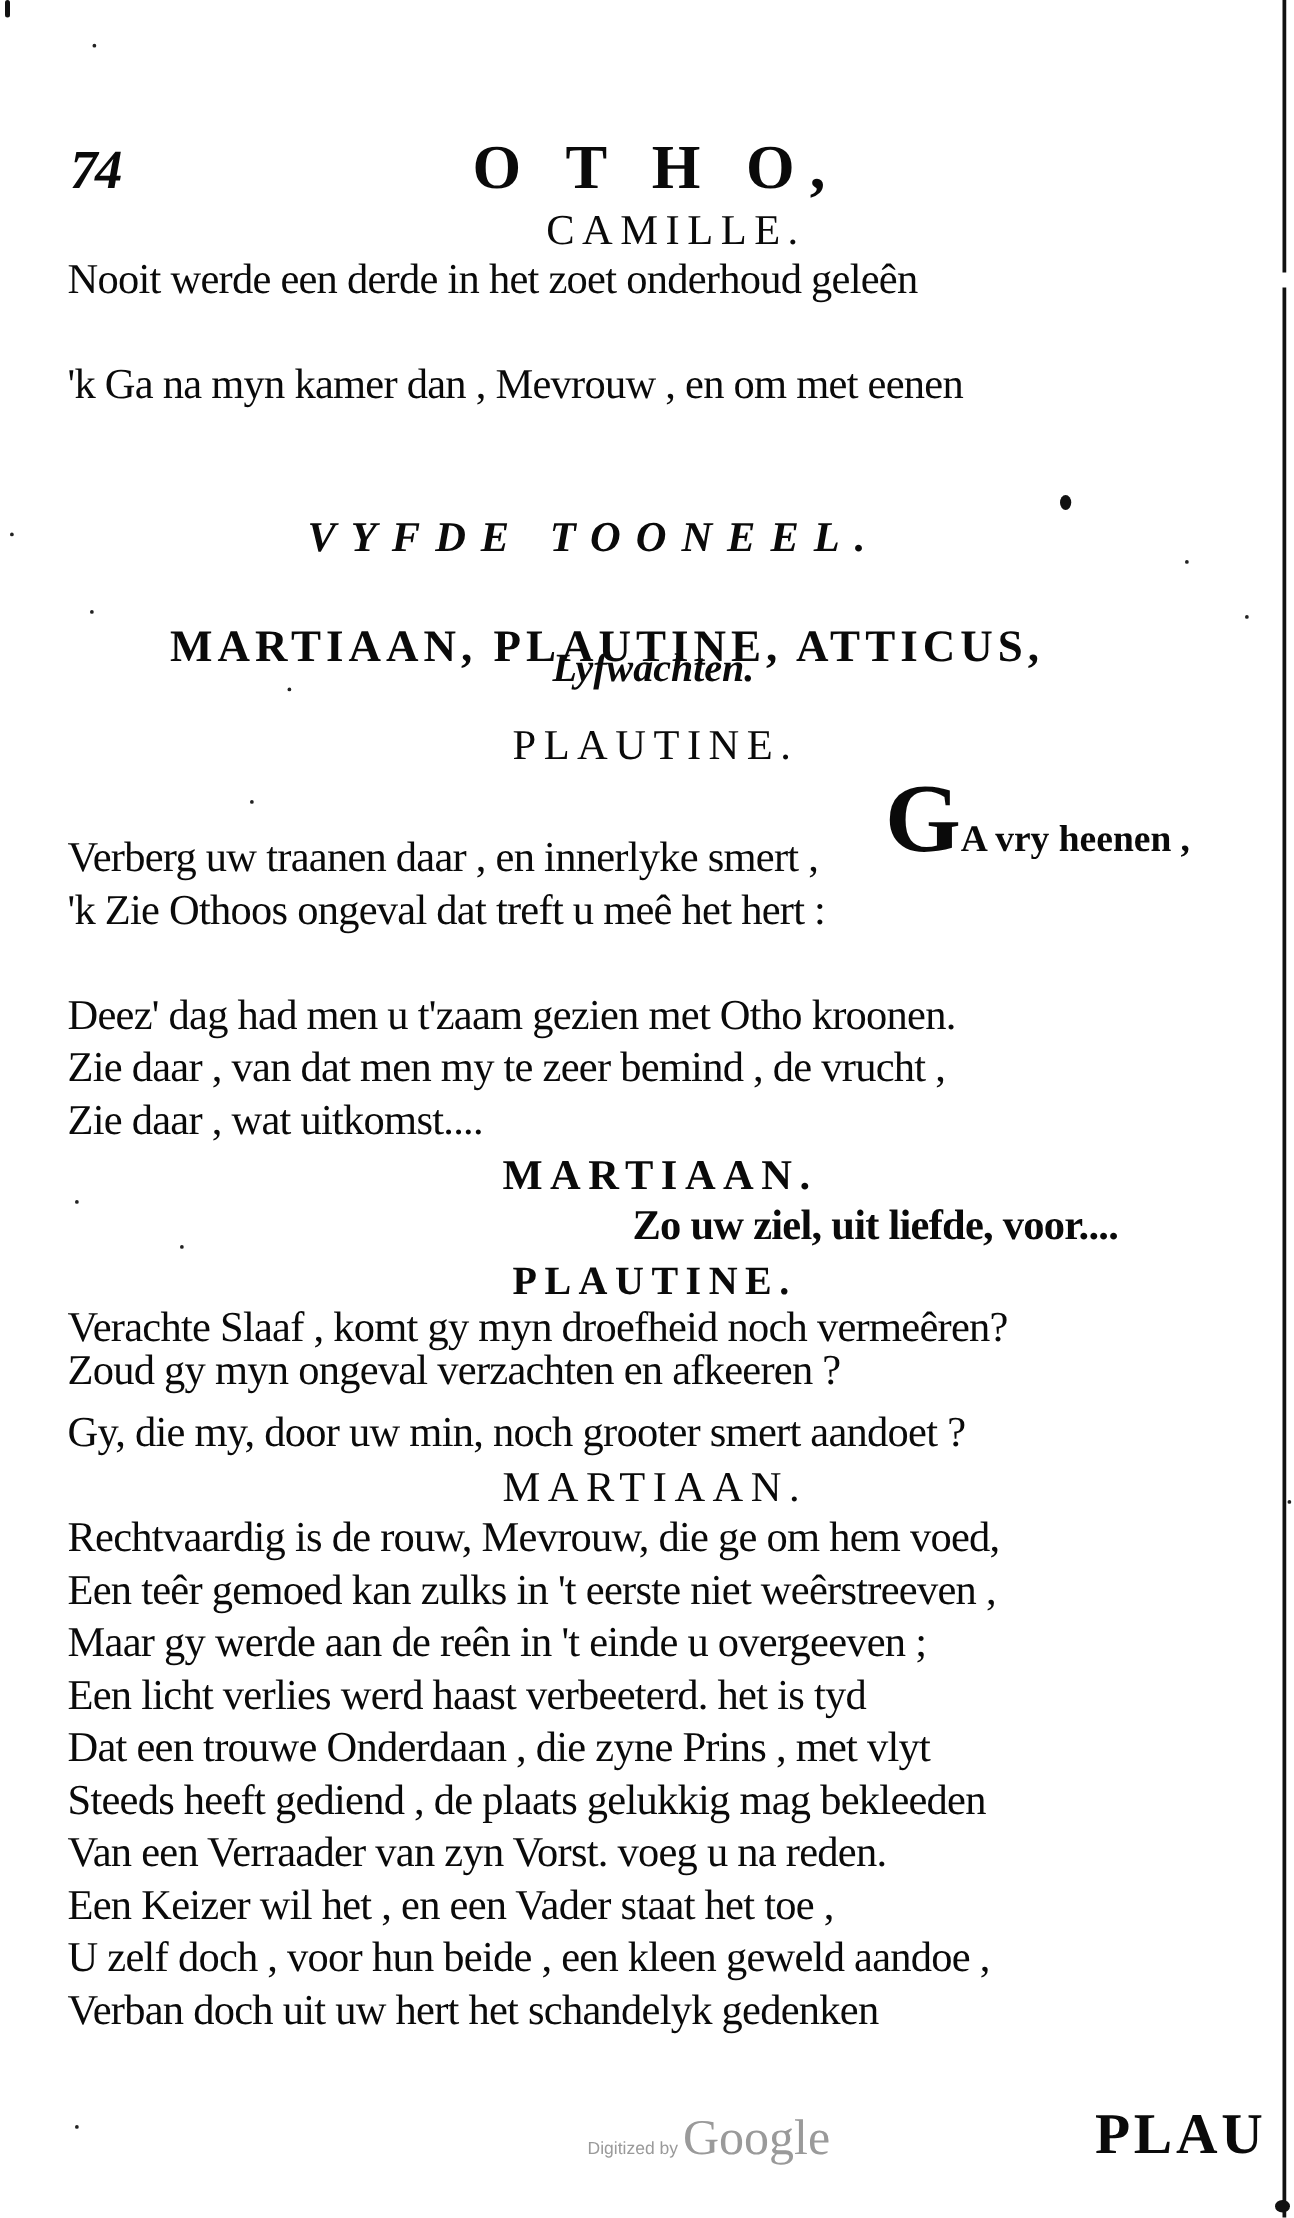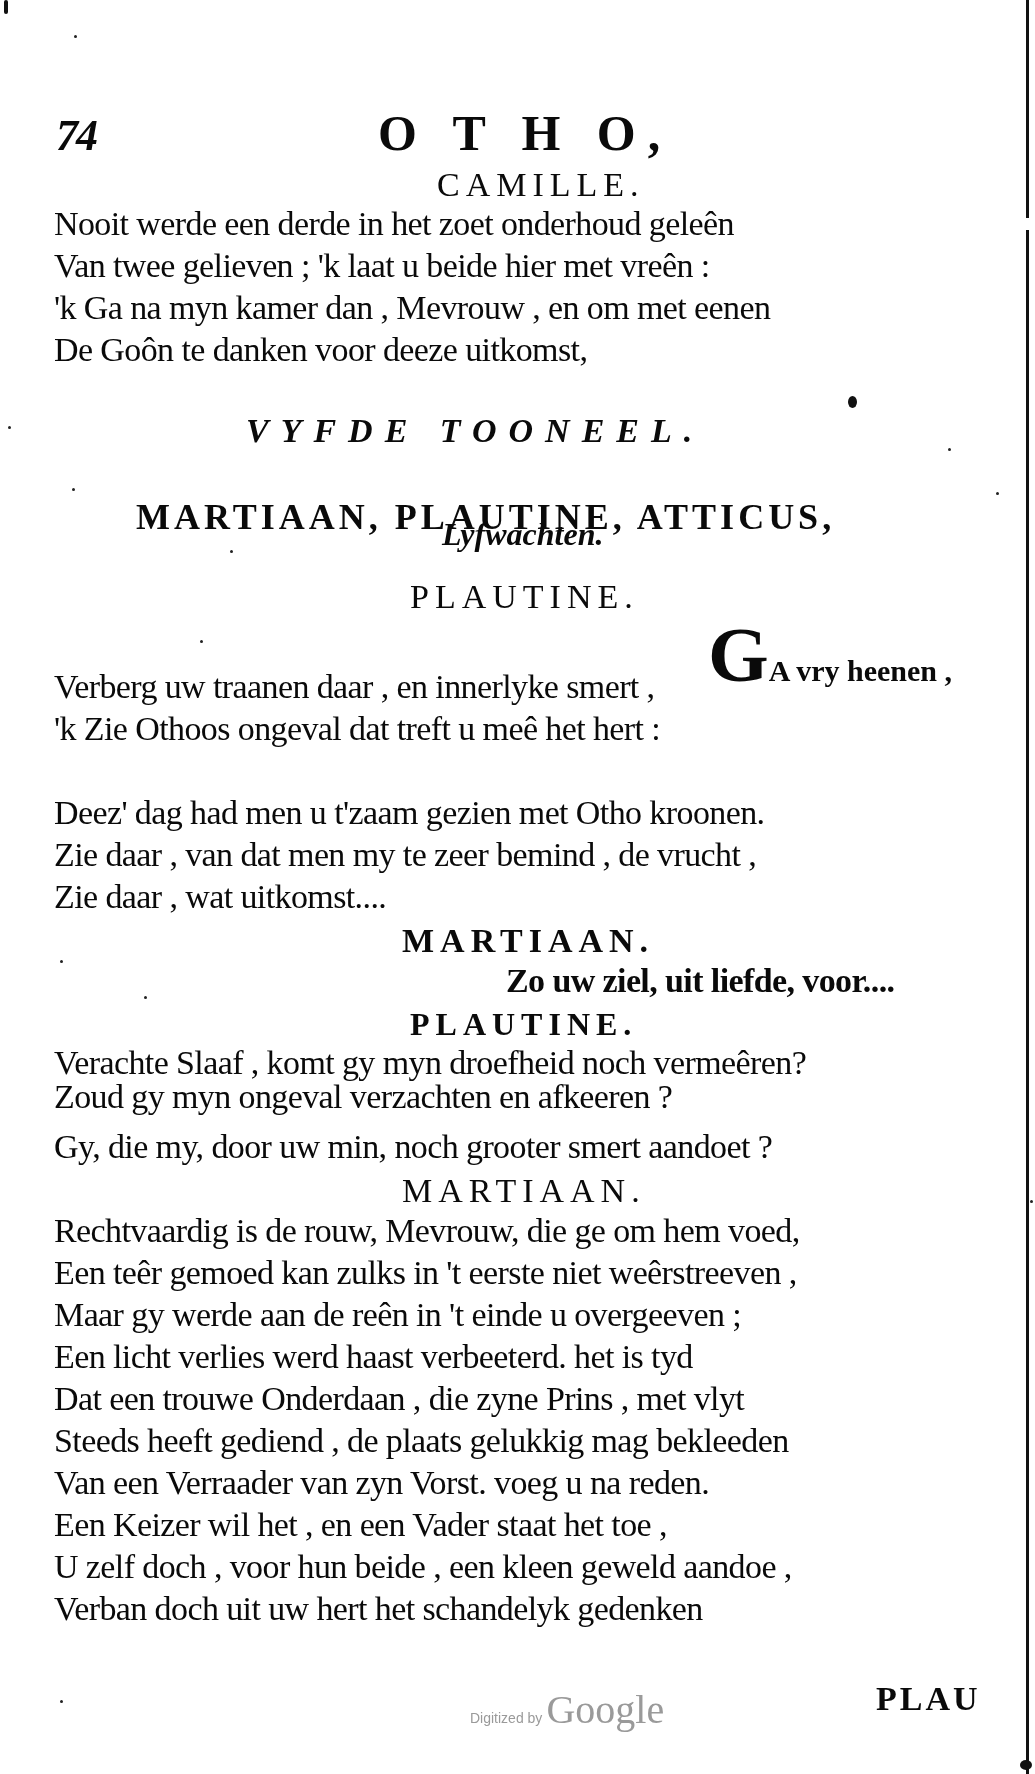--- a/index.html
+++ b/index.html
@@ -16,40 +16,38 @@
   .speaker.bold { font-weight: bold; }
   .scene { font-size: 34px; font-weight: bold; font-style: italic; letter-spacing: 12px; }
   .cast { font-size: 36px; font-weight: bold; font-variant: small-caps; letter-spacing: 4px; }
   .cast-sub { font-size: 32px; font-style: italic; font-weight: bold; }
   .verse { left: 54px; font-size: 34px; letter-spacing: -0.6px; }
   .dropcap { font-size: 78px; font-weight: bold; line-height: 1; }
   .dropcap-rest { font-size: 30px; font-weight: bold; }
   .watermark { left: 470px; top: 1686px; color: #9a9a9a; }
   .watermark .small { font-family: "Liberation Sans", sans-serif; font-size: 14px; }
   .watermark .brand { font-family: "Liberation Serif", serif; font-size: 40px; }
-  .catch { left: 876px; top: 1680px; font-size: 34px; font-weight: bold; font-variant: small-caps; letter-spacing: 3px; }
+  .catch { left: 876px; top: 1680px; font-size: 46px; font-weight: bold; font-variant: small-caps; letter-spacing: 3px; }
   .speck { position: absolute; width: 3px; height: 3px; background: #222; border-radius: 50%; }
   .blot { position: absolute; width: 9px; height: 12px; background: #111; border-radius: 50%; }
 </style>
 </head>
 <body>
 
 <div class="page">
   <div class="edge-line"></div>
   <div class="edge-gap"></div>
   <div class="corner-mark"></div>
 
   <div class="abs pagenum">74</div>
   <div class="abs runhead">O T H O,</div>
 
   <div class="abs speaker" style="left:437px; top:166px; font-size:34px;">CAMILLE.</div>
   <div class="abs verse" style="top:205px;">Nooit werde een derde in het zoet onderhoud geleên</div>
-  <div class="abs verse" style="top:247px;">Van twee gelieven ; 'k laat u beide hier met vreên :</div>
   <div class="abs verse" style="top:289px;">'k Ga na myn kamer dan ,  Mevrouw ,  en om met eenen</div>
-  <div class="abs verse" style="top:331px;">De Goôn te danken voor deeze uitkomst,</div>
 
   <div class="abs scene" style="left:246px; top:412px;">VYFDE TOONEEL.</div>
   <div class="blot" style="left:848px; top:396px;"></div>
   <div class="abs cast" style="left:136px; top:464px;margin-top:32px;">MARTIAAN, PLAUTINE, ATTICUS,</div>
   <div class="abs cast-sub" style="left:442px; top:516px;">Lyfwachten.</div>
 
   <div class="abs speaker" style="left:410px; top:578px; font-size:34px;">PLAUTINE.</div>
   <div class="abs" style="left:708px; top:616px;">
     <span class="dropcap">G</span><span class="dropcap-rest">A vry heenen ,</span>
   </div>

